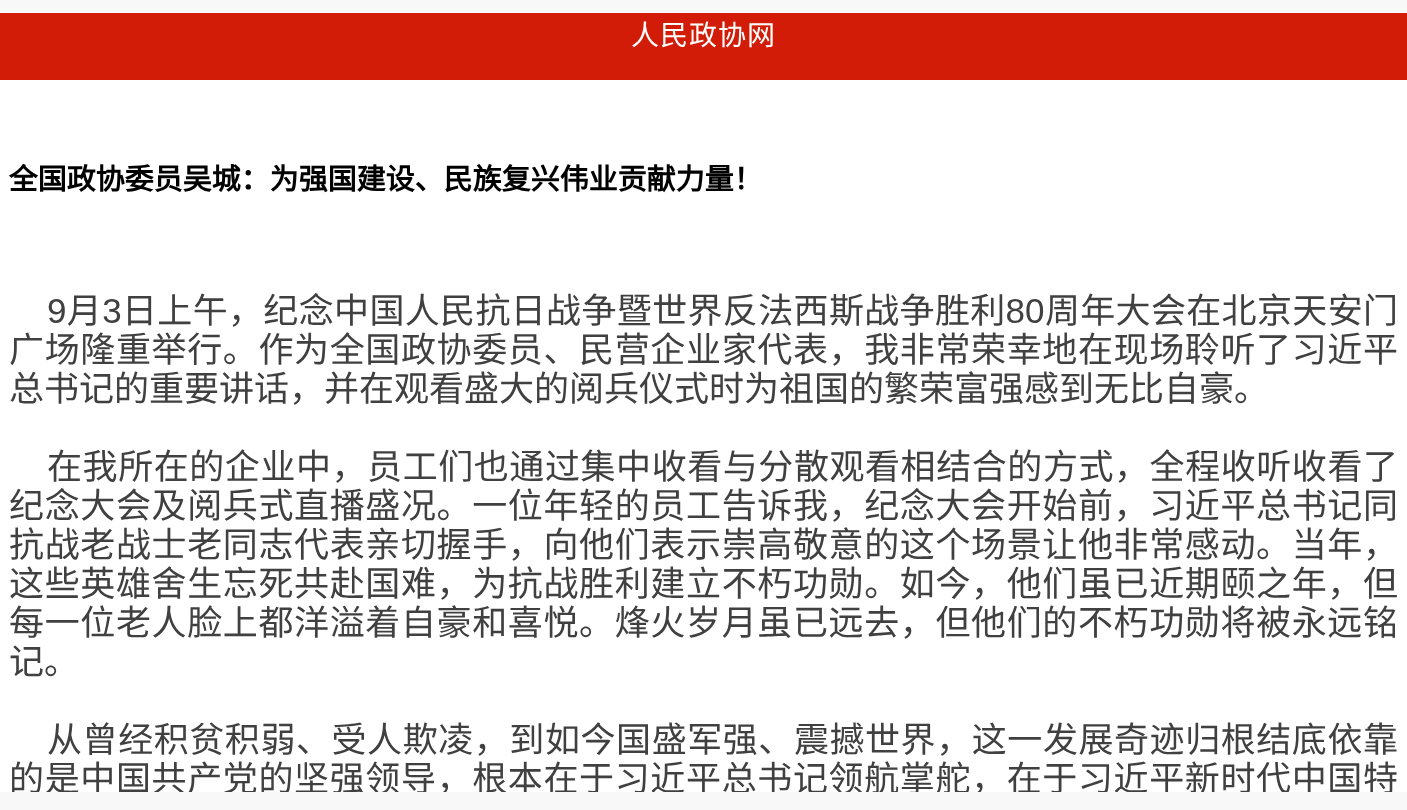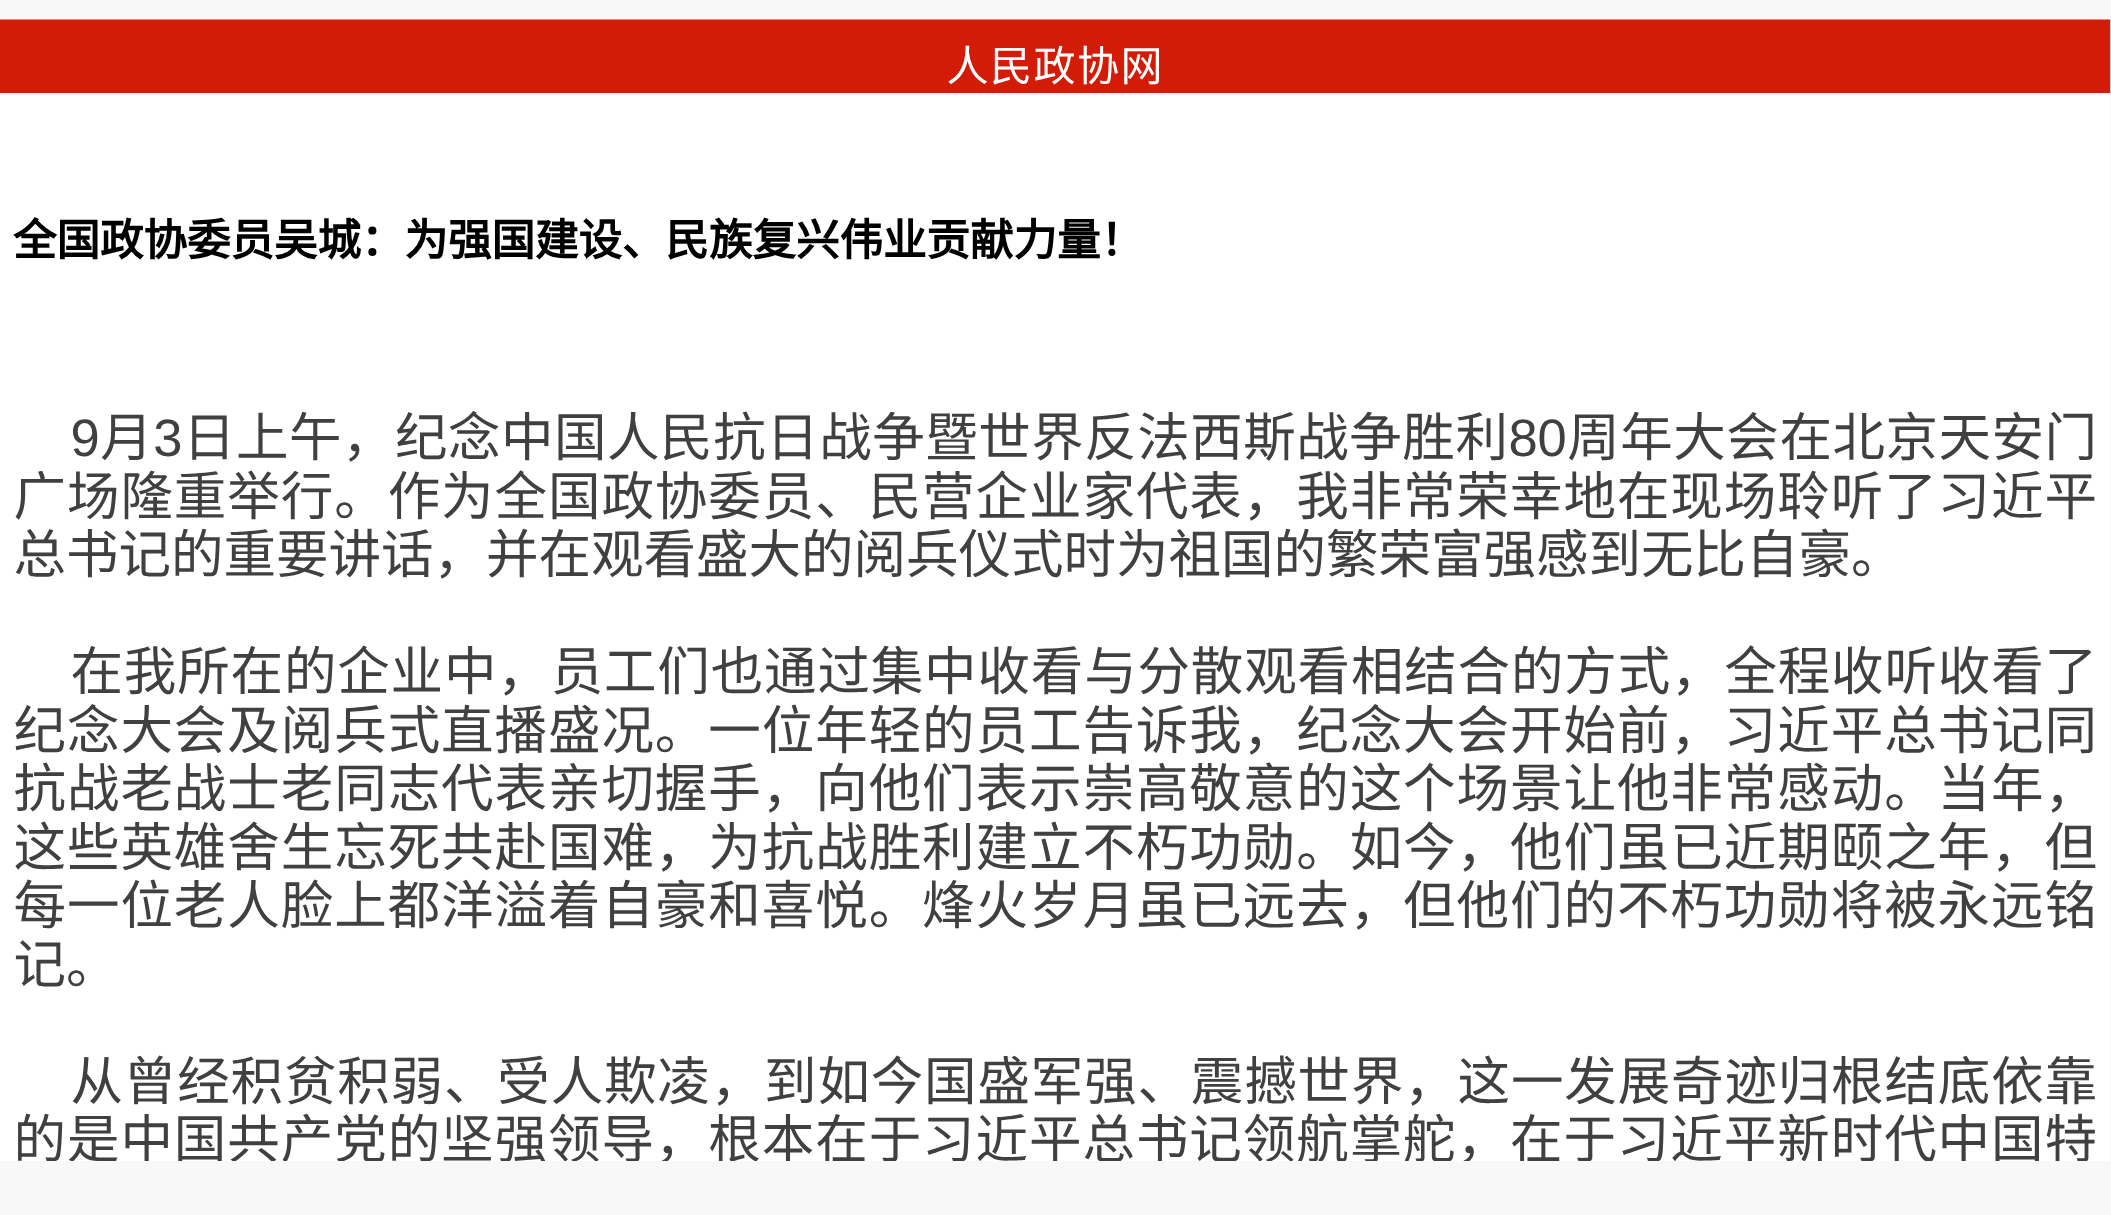--- a/index.html
+++ b/index.html
@@ -11,24 +11,24 @@
   body {
     width: 1407px;
     height: 810px;
     overflow: hidden;
   }
   .top-strip {
     height: 13px;
     background: #f8f8f8;
   }
   .banner {
-    height: 49px;
+    height: 67px;
     background: #d21c07; 
     display: flex;
-    align-items: flex-end;
+    align-items: flex-start;
     justify-content: center;
   }
   .banner-title {
     color: #ffffff;
     font-size: 28px;
     font-weight: 500;
     letter-spacing: 1px;
     cursor: pointer;
   }
   .content {

